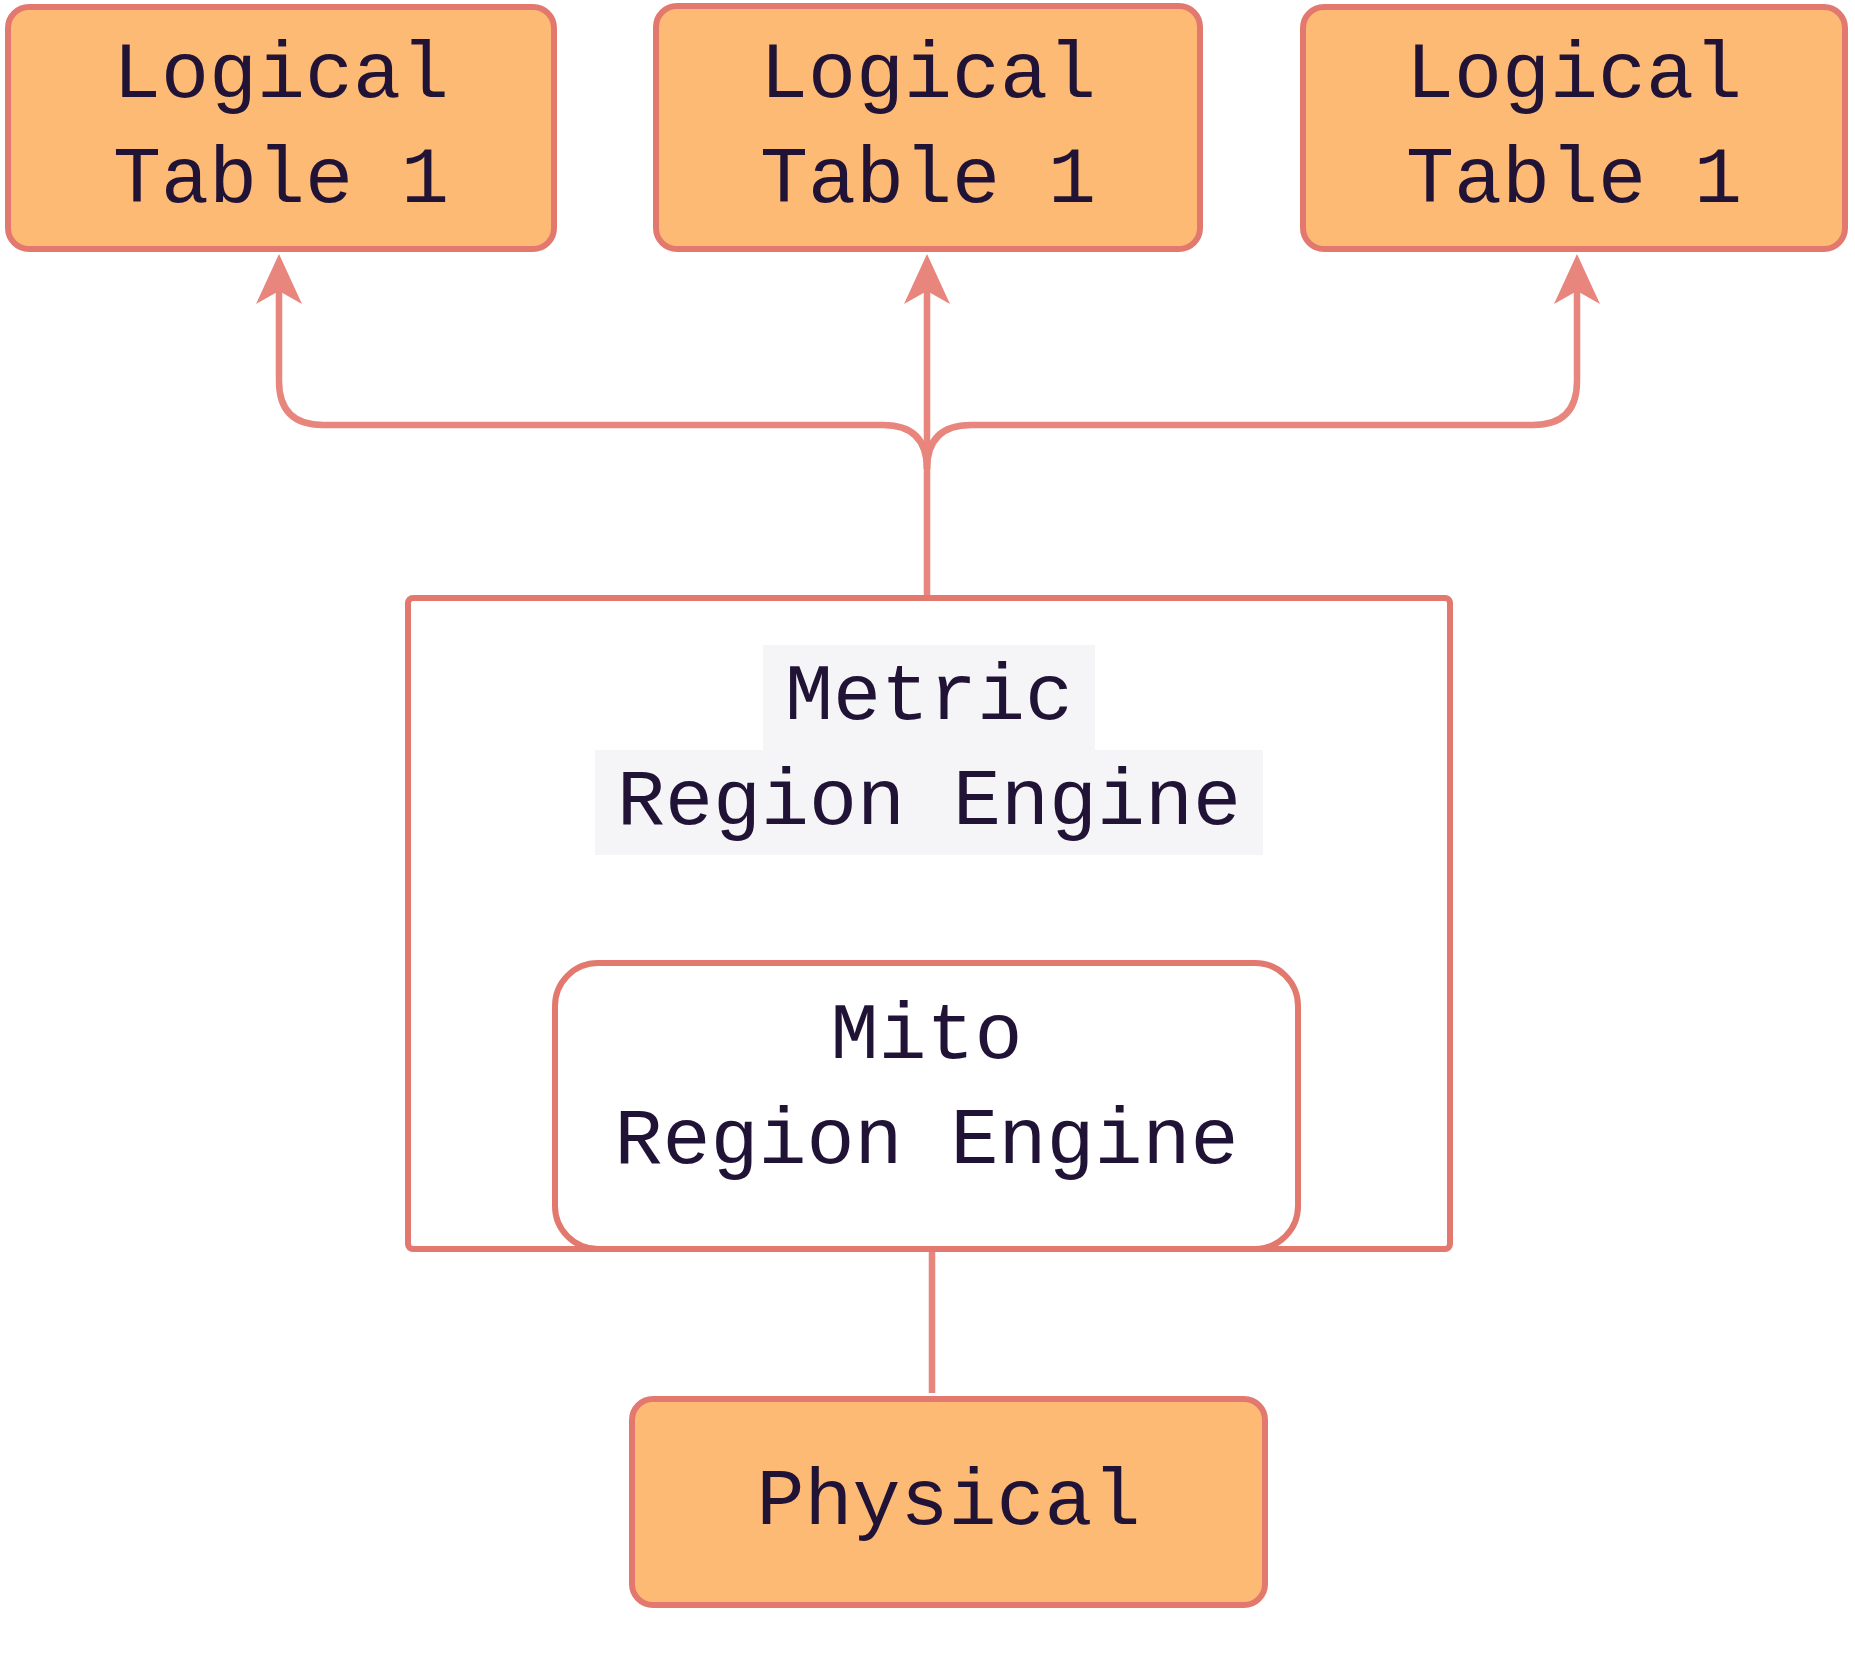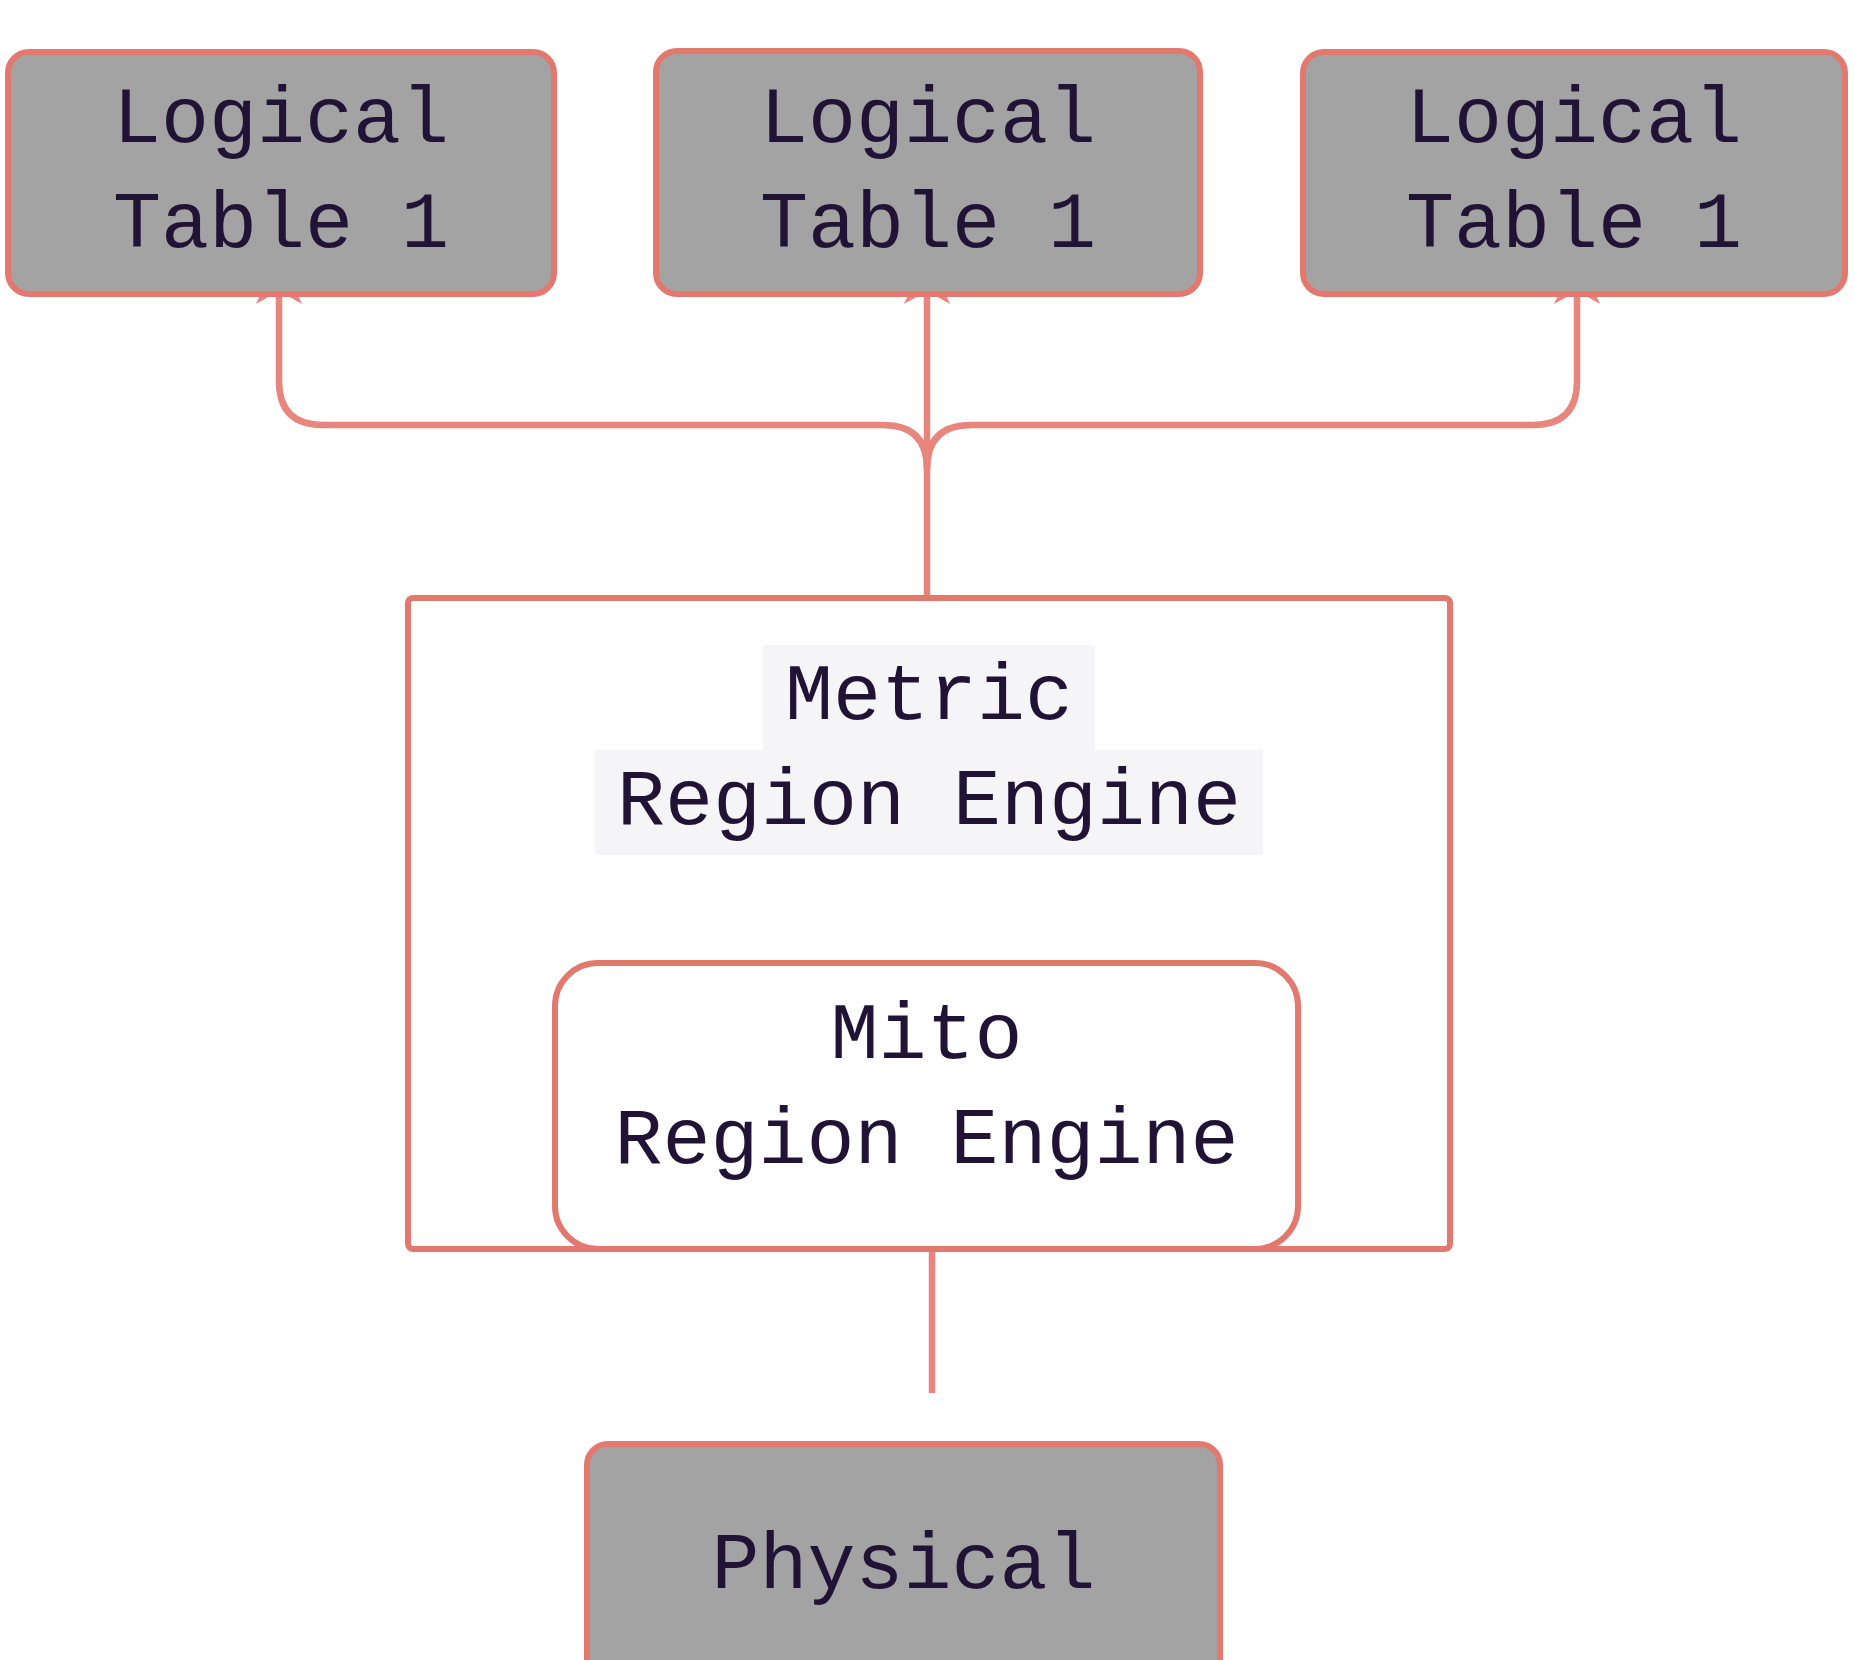--- a/index.html
+++ b/index.html
@@ -32,23 +32,22 @@
     flex-direction: column;
     align-items: center;
     justify-content: center;
     font-size: 80px;
     line-height: 105px;
     text-align: center;
     white-space: nowrap;
   }
   .node .line { display: block; }
   .pink-node {
-    background: #a3a3a3;
+    background: #fdba74;
     border-radius: 24px;
-    margin-top: 45px;
   }
   .white-node {
     background: #ffffff;
   }
   .logical-1 { left: 5px;    top: 4px;    width: 552px; height: 248px; }
   .logical-2 { left: 653px;  top: 3px;    width: 550px; height: 249px; }
   .logical-3 { left: 1300px; top: 4px;    width: 548px; height: 248px; }
   .metric-box {
     left: 405px; top: 595px; width: 1048px; height: 657px;
     border-radius: 8px;
@@ -66,21 +65,21 @@
     background: #f5f4f6;
     padding: 0 22px;
   }
   .mito-box {
     left: 552px; top: 960px; width: 749px; height: 292px;
     border-radius: 46px;
     justify-content: center;
     padding-bottom: 34px;
   }
   .physical-box {
-    left: 584px; top: 1396px; width: 639px; height: 250px;
+    left: 629px; top: 1396px; width: 639px; height: 212px;
     border-radius: 24px;
   }
 </style>
 </head>
 <body>
 
 <div class="canvas">
 
   <svg class="connector-layer" viewBox="0 0 1855 1660" xmlns="http://www.w3.org/2000/svg">
 

